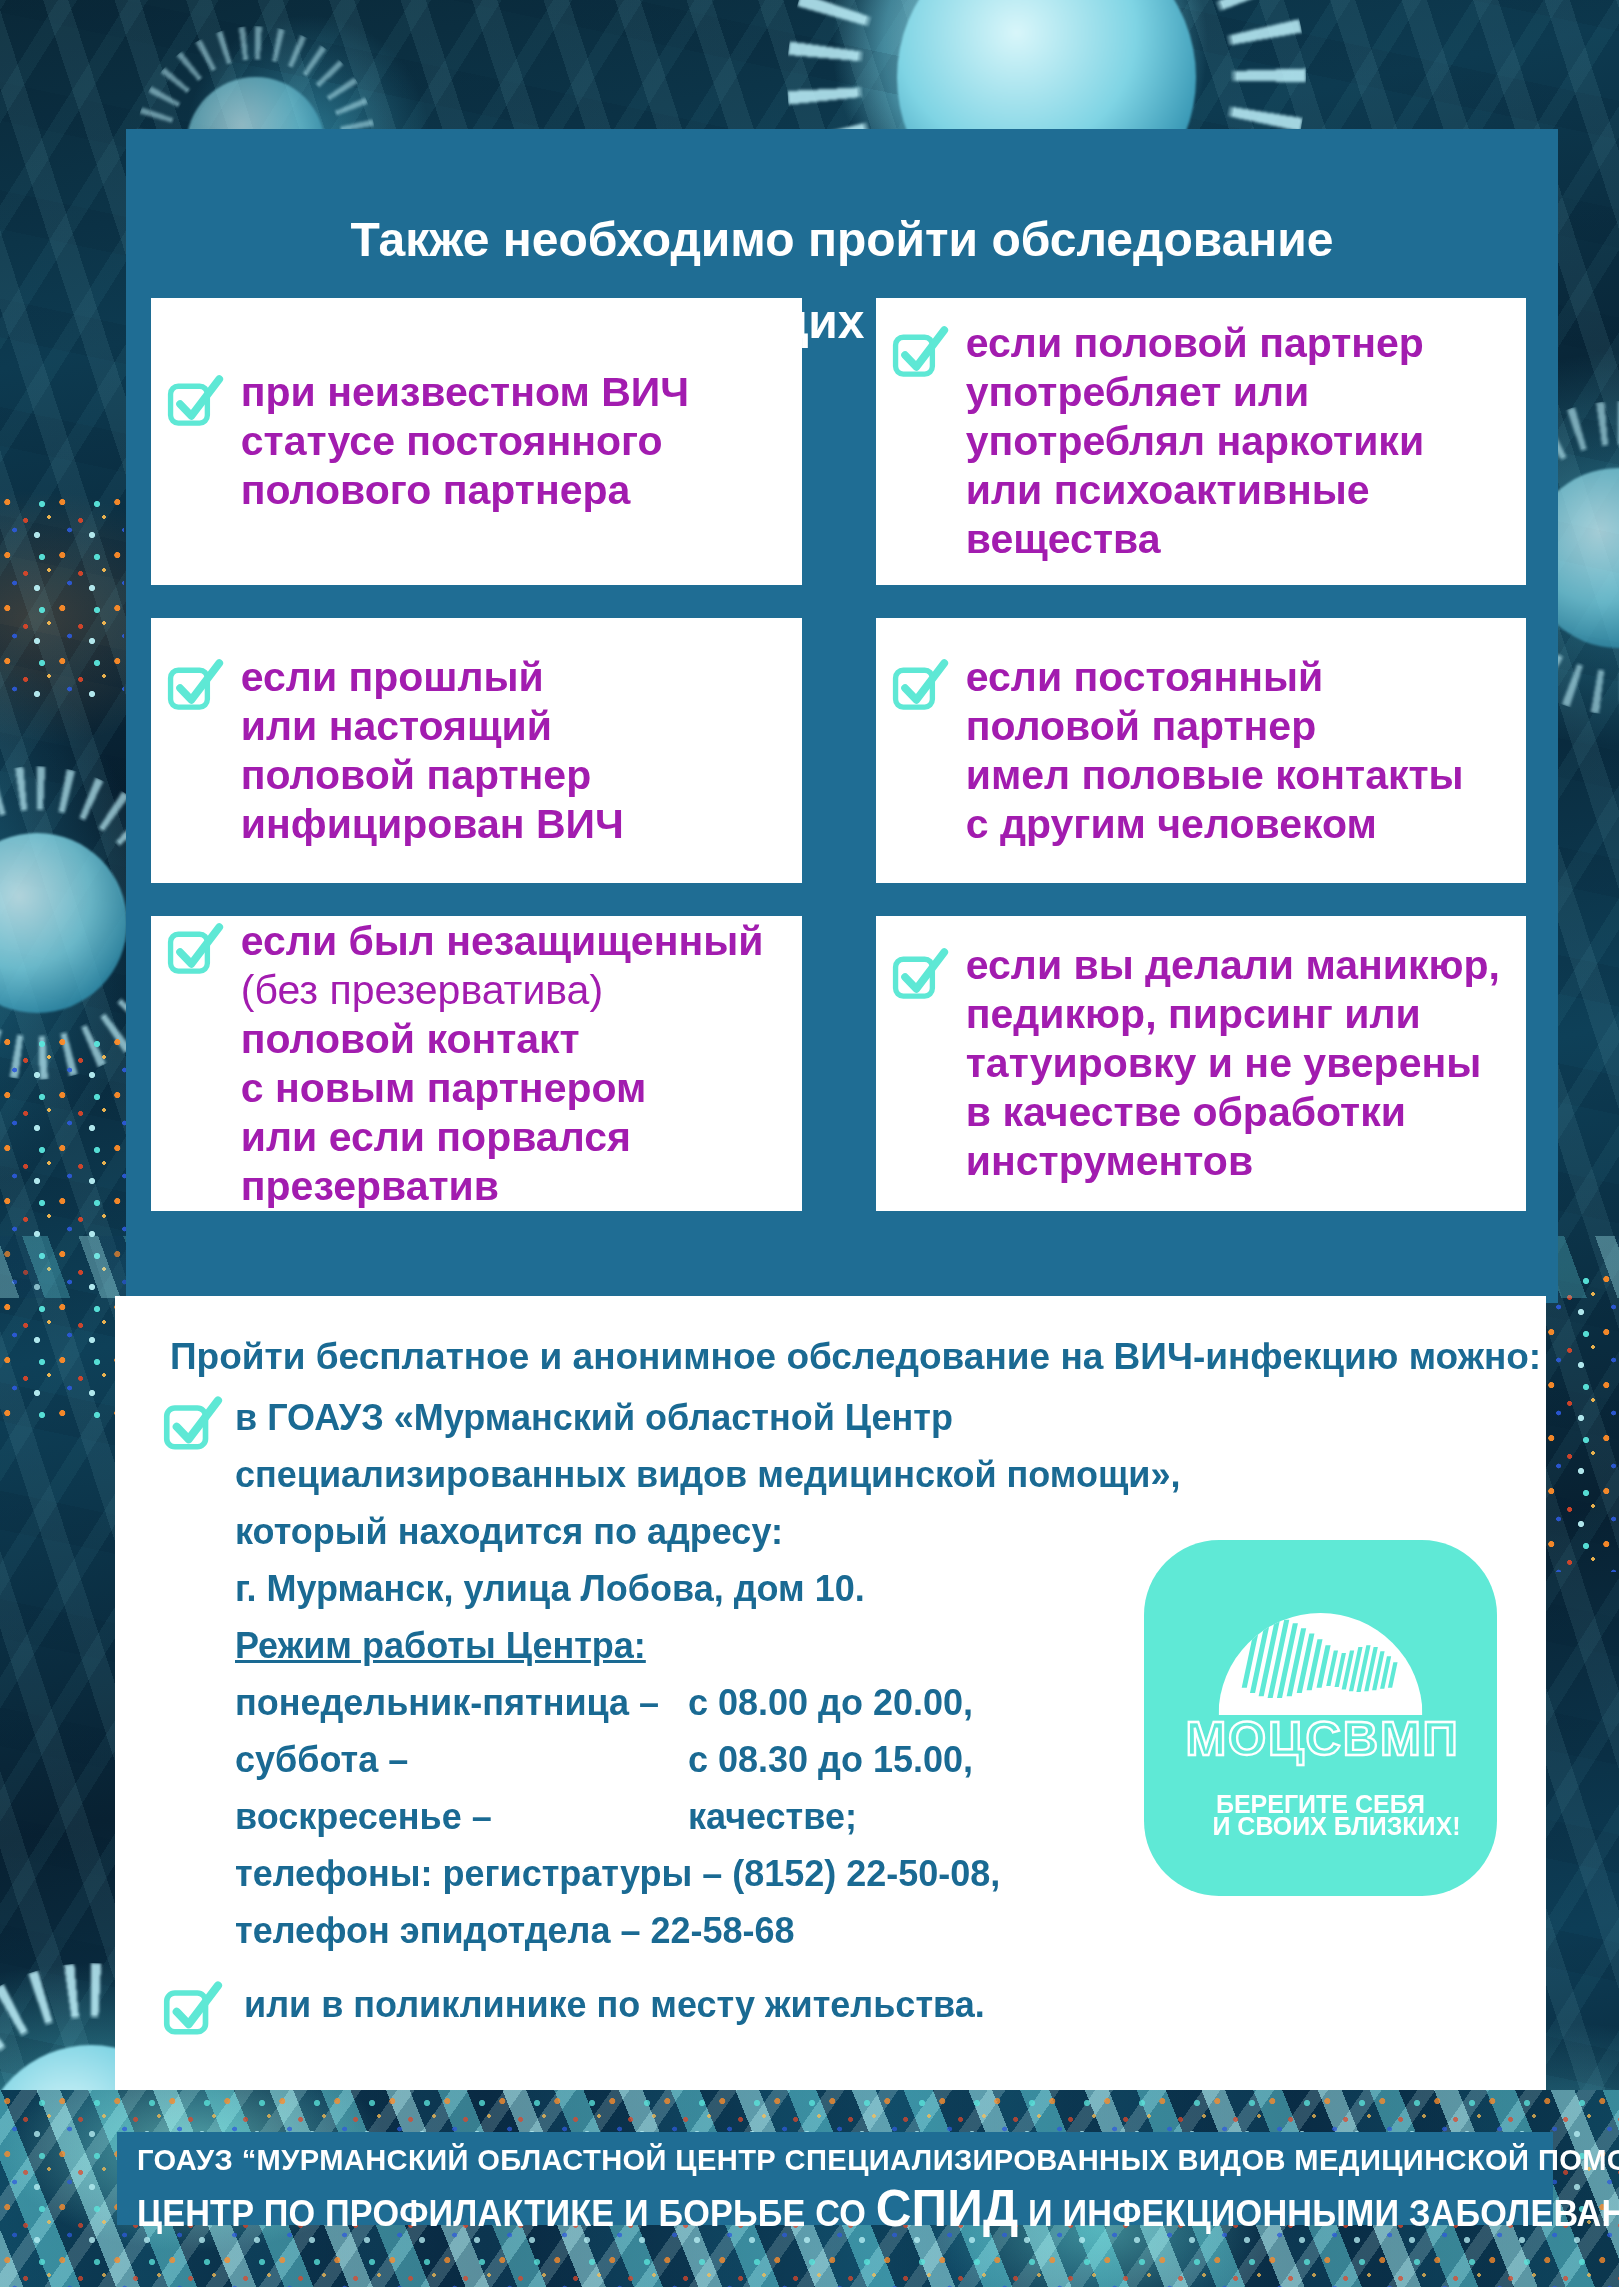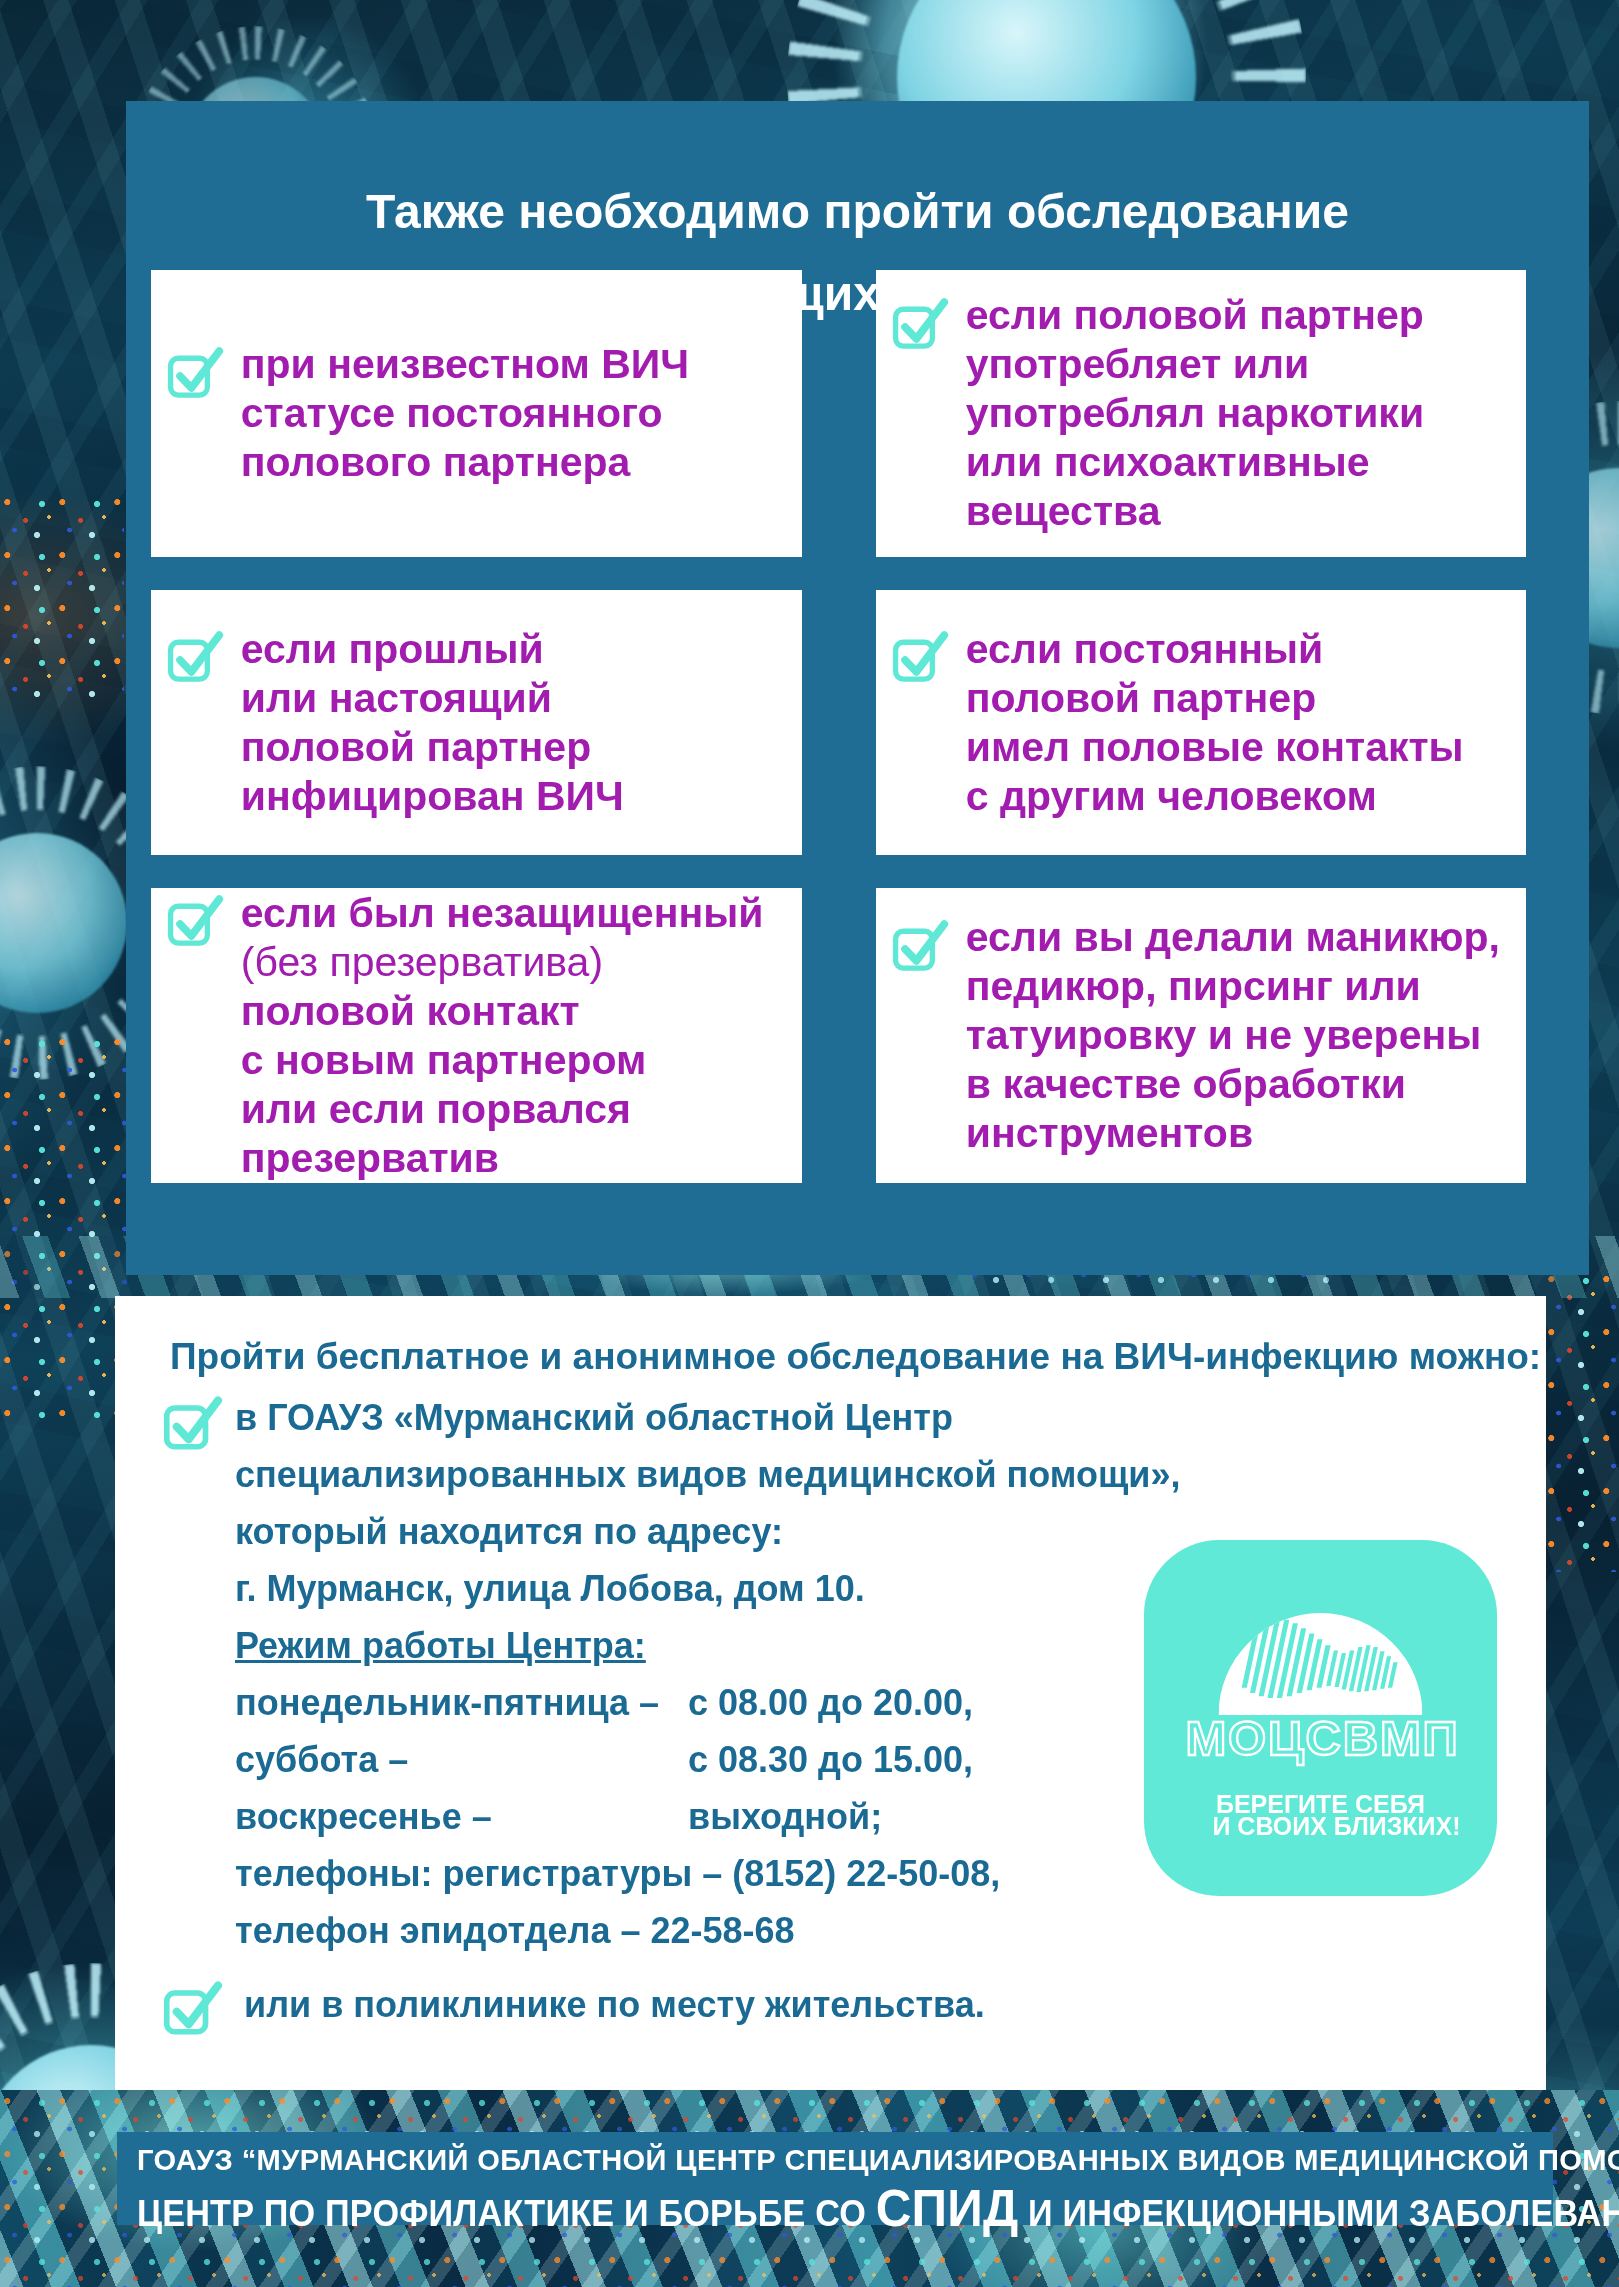--- a/index.html
+++ b/index.html
@@ -42,21 +42,21 @@
     radial-gradient(ellipse 274px 146px at 12% 30%, rgba(140,245,235,.55), transparent 70%),
     radial-gradient(ellipse 238px 137px at 68% 70%, rgba(120,235,230,.45), transparent 70%),
     repeating-linear-gradient(68deg, rgba(170,240,245,.5) 0 22px, rgba(16,70,100,.35) 22px 48px, rgba(110,225,235,.45) 48px 75px, rgba(8,40,66,.42) 75px 108px),
     repeating-linear-gradient(-55deg, rgba(210,250,250,.32) 0 14.6px, transparent 14.6px 44px),
     linear-gradient(90deg,#0f4a62,#0a2c44 30%,#11506b 55%,#0a3048 80%,#0d4258);}
   .crystal-mid{position:absolute;left:0;right:0;top:1236px;height:62px;opacity:.9;background:
     radial-gradient(ellipse 201px 37px at 45% 50%, rgba(160,245,240,.5), transparent 75%),
     repeating-linear-gradient(70deg, rgba(170,240,245,.38) 0 18.3px, rgba(14,60,90,.3) 18.3px 42px, rgba(110,225,235,.3) 42px 66px, transparent 66px 95px);}
 
   
-  .main-panel{position:absolute;left:126px;top:101px;width:1432px;height:1174px;background:#1f6d94;padding-left:31px;}
+  .main-panel{position:absolute;left:126px;top:129px;width:1432px;height:1174px;background:#1f6d94;}
   .main-title{position:absolute;top:38px;left:0;right:0;text-align:center;color:#ffffff;
     font-weight:700;font-size:48px;line-height:82px;}
   .cards{position:absolute;left:25px;top:169px;display:grid;
     grid-template-columns:651px 650px;grid-template-rows:287px 265px 295px;
     column-gap:74px;row-gap:33px;}
   .card{background:#ffffff;display:flex;align-items:center;padding:0 16.4px 0 16.4px;}
   .card-inner{display:flex;align-items:flex-start;gap:16.4px;}
   .check{flex:0 0 auto;margin-top:3.7px;}
   .check svg{display:block;}
   .card-txt{color:#a21caf;font-weight:700;font-size:41px;line-height:49px;white-space:pre-line;}
@@ -221,21 +221,21 @@
           </svg>
       </span>
       <div class="ilines">
         <div>в ГОАУЗ «Мурманский областной Центр</div>
         <div>специализированных видов медицинской помощи»,</div>
         <div>который находится по адресу:</div>
         <div>г. Мурманск, улица Лобова, дом 10.</div>
         <div class="underline">Режим работы Центра:</div>
         <div class="sched"><span class="day">понедельник-пятница  –</span><span>с 08.00 до 20.00,</span></div>
         <div class="sched"><span class="day">суббота –</span><span>с 08.30 до 15.00,</span></div>
-        <div class="sched"><span class="day">воскресенье –</span><span>выходной;</span></div>
+        <div class="sched"><span class="day">воскресенье –</span><span>качестве;</span></div>
         <div>телефоны: регистратуры – (8152) 22-50-08,</div>
         <div>телефон эпидотдела – 22-58-68</div>
       </div>
     </div>
 
     <div class="logo">
       <svg class="logo-dome" viewBox="0 0 240 120">
         <defs>
             <clipPath id="dome">
               <path d="M0 120 A120 120 0 0 1 240 120 Z"></path>

